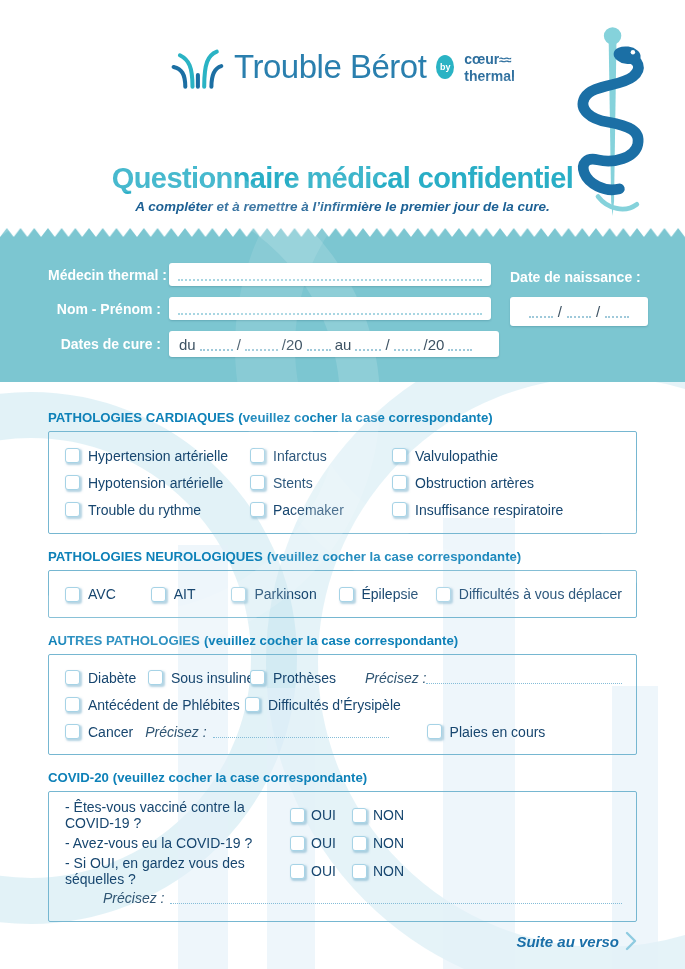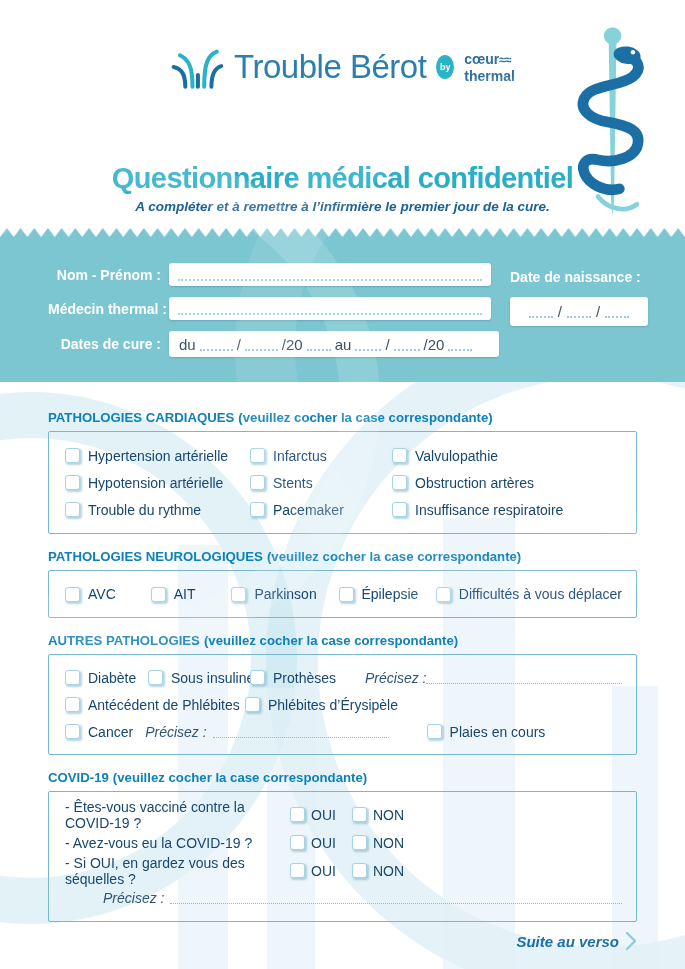--- a/index.html
+++ b/index.html
@@ -75,21 +75,21 @@
   .nw1{width:88px;} .nw2{width:83px;} .nw3{width:110px;} .nw4{width:100px;}
   #other-box{padding:10px 14px 10px 16px;display:flex;flex-direction:column;row-gap:2px;}
   .o-row{display:flex;align-items:center;height:25px;}
   .ow1{width:83px;} .ow2{width:102px;} .ow3{width:115px;}
   .ow4{width:180px;}
   .cancer-dot{width:176px;margin-left:6px;border-bottom:1.5px dotted #85bdd8;height:12px;}
   .plaies{margin-left:38px;}
   #covid-box{padding:10px 14px 12px 16px;display:flex;flex-direction:column;row-gap:3px;}
   .c-row{display:flex;align-items:center;height:25px;}
   .q{width:225px;font-size:14px;color:#17466f;}
-  .yn{display:flex;align-items:center;gap:6px;}
+  .yn{display:flex;align-items:flex-end;gap:6px;}
   .ynl{font-size:14px;color:#17466f;margin-right:10px;}
   .prec-row{display:flex;align-items:center;height:23px;padding-left:38px;}
 
   .footer{display:flex;justify-content:flex-end;align-items:center;gap:6px;margin-top:9px;padding-right:0;}
   .verso{font-size:15px;font-weight:bold;font-style:italic;color:#1a6fa8;}
 </style>
 </head>
 <body>
 
 <div class="page">
@@ -136,27 +136,27 @@
         <pattern id="zz" width="13.7" height="10" patternUnits="userSpaceOnUse">
           <path d="M0 10 L6.85 1 L13.7 10 Z" fill="#7cc6d1"></path>
         </pattern>
       </defs>
       <rect width="685" height="10" fill="url(#zz)"></rect>
     </svg>
 
     <div class="band">
       <div class="band-grid">
         <div class="field-row">
-          <span class="field-label">Nom - Prénom :</span>
+          <span class="field-label">Médecin thermal :</span>
           <div class="input-box">
               <span class="dotline"></span>
             </div>
         </div>
         <div class="field-row">
-          <span class="field-label">Médecin thermal :</span>
+          <span class="field-label">Nom - Prénom :</span>
           <div class="input-box">
               <span class="dotline"></span>
             </div>
         </div>
         <div class="field-row">
           <span class="field-label">Dates de cure :</span>
           <div class="dates-box">
             <span class="tok">du</span>
             <span class="dot w34"></span>
             <span class="tok">/</span>
@@ -274,39 +274,39 @@
           <span class="precisez">Précisez :</span>
           <span class="fill-dot"></span>
         </div>
         <div class="o-row">
           <label class="item ow4">
               <span class="cb"></span>
               <span class="lbl">Antécédent de Phlébites</span>
             </label>
           <label class="item">
               <span class="cb"></span>
-              <span class="lbl">Phlébites d’Érysipèle</span>
+              <span class="lbl">Difficultés d’Érysipèle</span>
             </label>
         </div>
         <div class="o-row">
           <label class="item">
               <span class="cb"></span>
               <span class="lbl">Cancer</span>
             </label>
           <span class="precisez" style="margin-left:12px;">Précisez :</span>
           <span class="cancer-dot"></span>
           <label class="item plaies">
               <span class="cb"></span>
               <span class="lbl">Plaies en cours</span>
             </label>
         </div>
       </div>
 
       <div class="sec-head tight">
-        <span>COVID-19</span><span class="hint">(veuillez cocher la case correspondante)</span>
+        <span>COVID-20</span><span class="hint">(veuillez cocher la case correspondante)</span>
       </div>
       <div class="sec-box" id="covid-box">
         <div class="c-row">
           <span class="q">- Êtes-vous vacciné contre la COVID-19 ?</span>
           <span class="yn">
             <span class="cb"></span>
               <span class="ynl">OUI</span>
             <span class="cb"></span>
               <span class="ynl">NON</span>
           </span>

